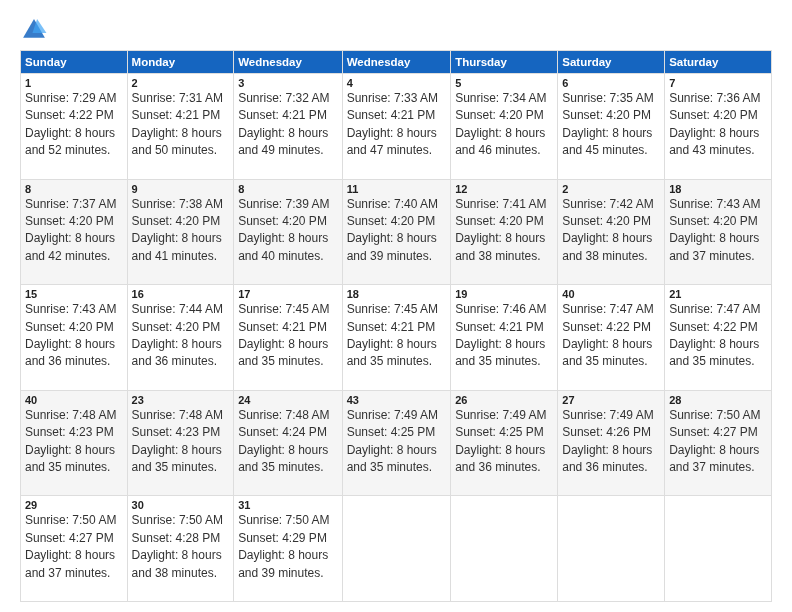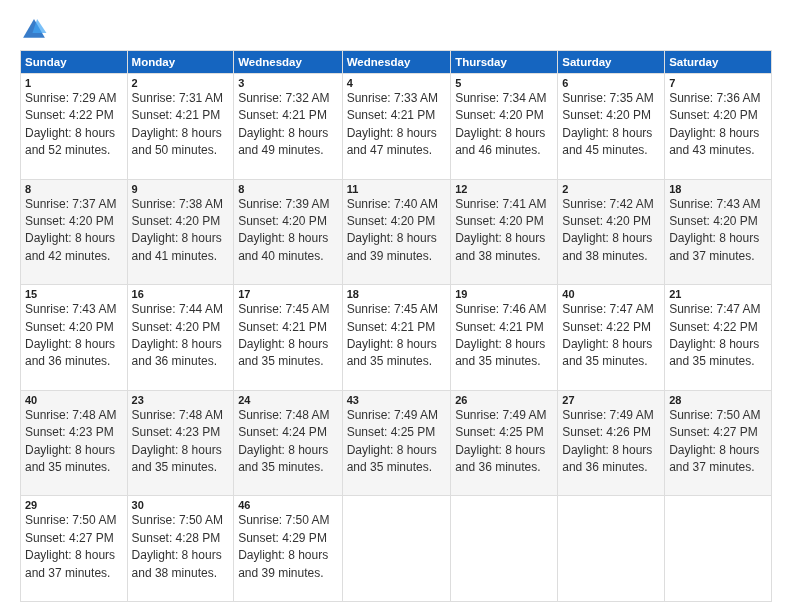--- a/index.html
+++ b/index.html
@@ -262,21 +262,21 @@
         <tr>
           <td>
             <span class="day-num">29</span>
             <div class="day-info">Sunrise: 7:50 AM<br>Sunset: 4:27 PM<br>Daylight: 8 hours and 37 minutes.</div>
           </td>
           <td>
             <span class="day-num">30</span>
             <div class="day-info">Sunrise: 7:50 AM<br>Sunset: 4:28 PM<br>Daylight: 8 hours and 38 minutes.</div>
           </td>
           <td>
-            <span class="day-num">46</span>
+            <span class="day-num">31</span>
             <div class="day-info">Sunrise: 7:50 AM<br>Sunset: 4:29 PM<br>Daylight: 8 hours and 39 minutes.</div>
           </td>
           <td class="empty"></td>
           <td class="empty"></td>
           <td class="empty"></td>
           <td class="empty"></td>
         </tr>
       </tbody>
   </table>
 </div>

